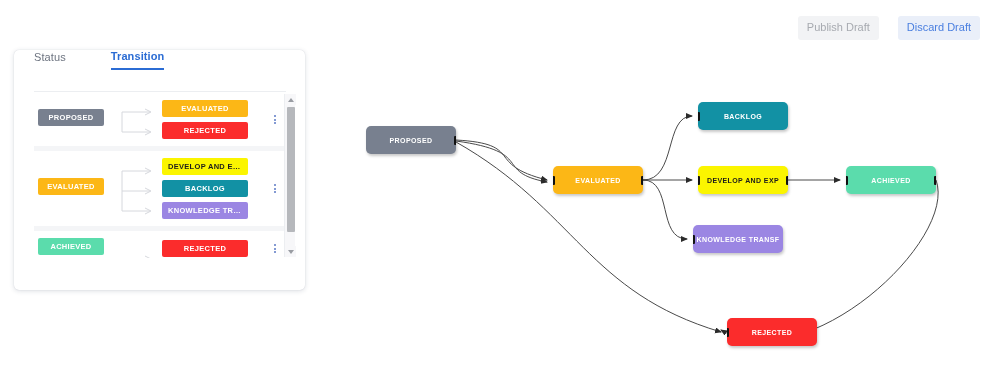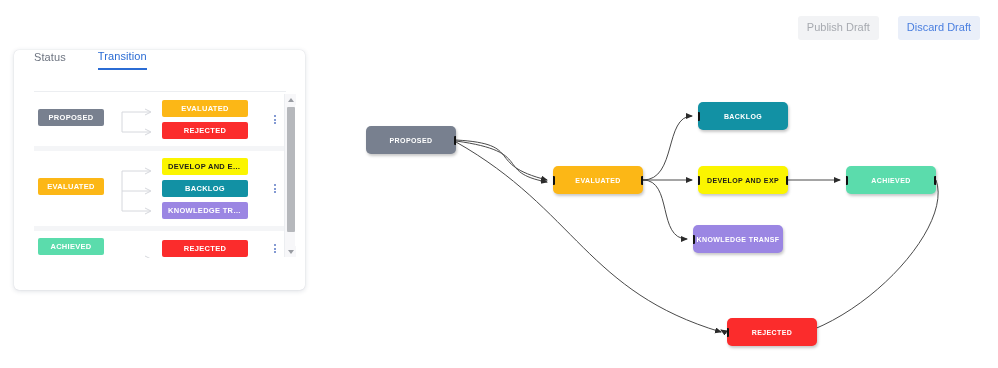--- a/index.html
+++ b/index.html
@@ -46,21 +46,21 @@
     box-shadow: 0 1px 5px rgba(40,50,80,.16), 0 0 1px rgba(40,50,80,.2);
   }
   .tabs {
     position: absolute; left: 20px; top: 0;
     display: flex; gap: 32px; align-items: center;
   }
   .tab {
     font-size: 11px; color: #6d7480; padding-bottom: 6px;
     cursor: pointer; letter-spacing: .1px;
   }
-  .tab.active { color: #2b6cd4; font-weight: normal; border-bottom: 2px solid #2b6cd4; }
+  .tab.active { color: #2b6cd4; font-weight: bold; border-bottom: 2px solid #2b6cd4; margin-left: 13px; }
   .tabs-rule {
     position: absolute; left: 20px; top: 41px; width: 252px; height: 1px;
     background: #eceef1;
   }
 
   .list-wrap {
     position: absolute; left: 20px; top: 43px;
     width: 253px; height: 165px;
     overflow: hidden;
   }

